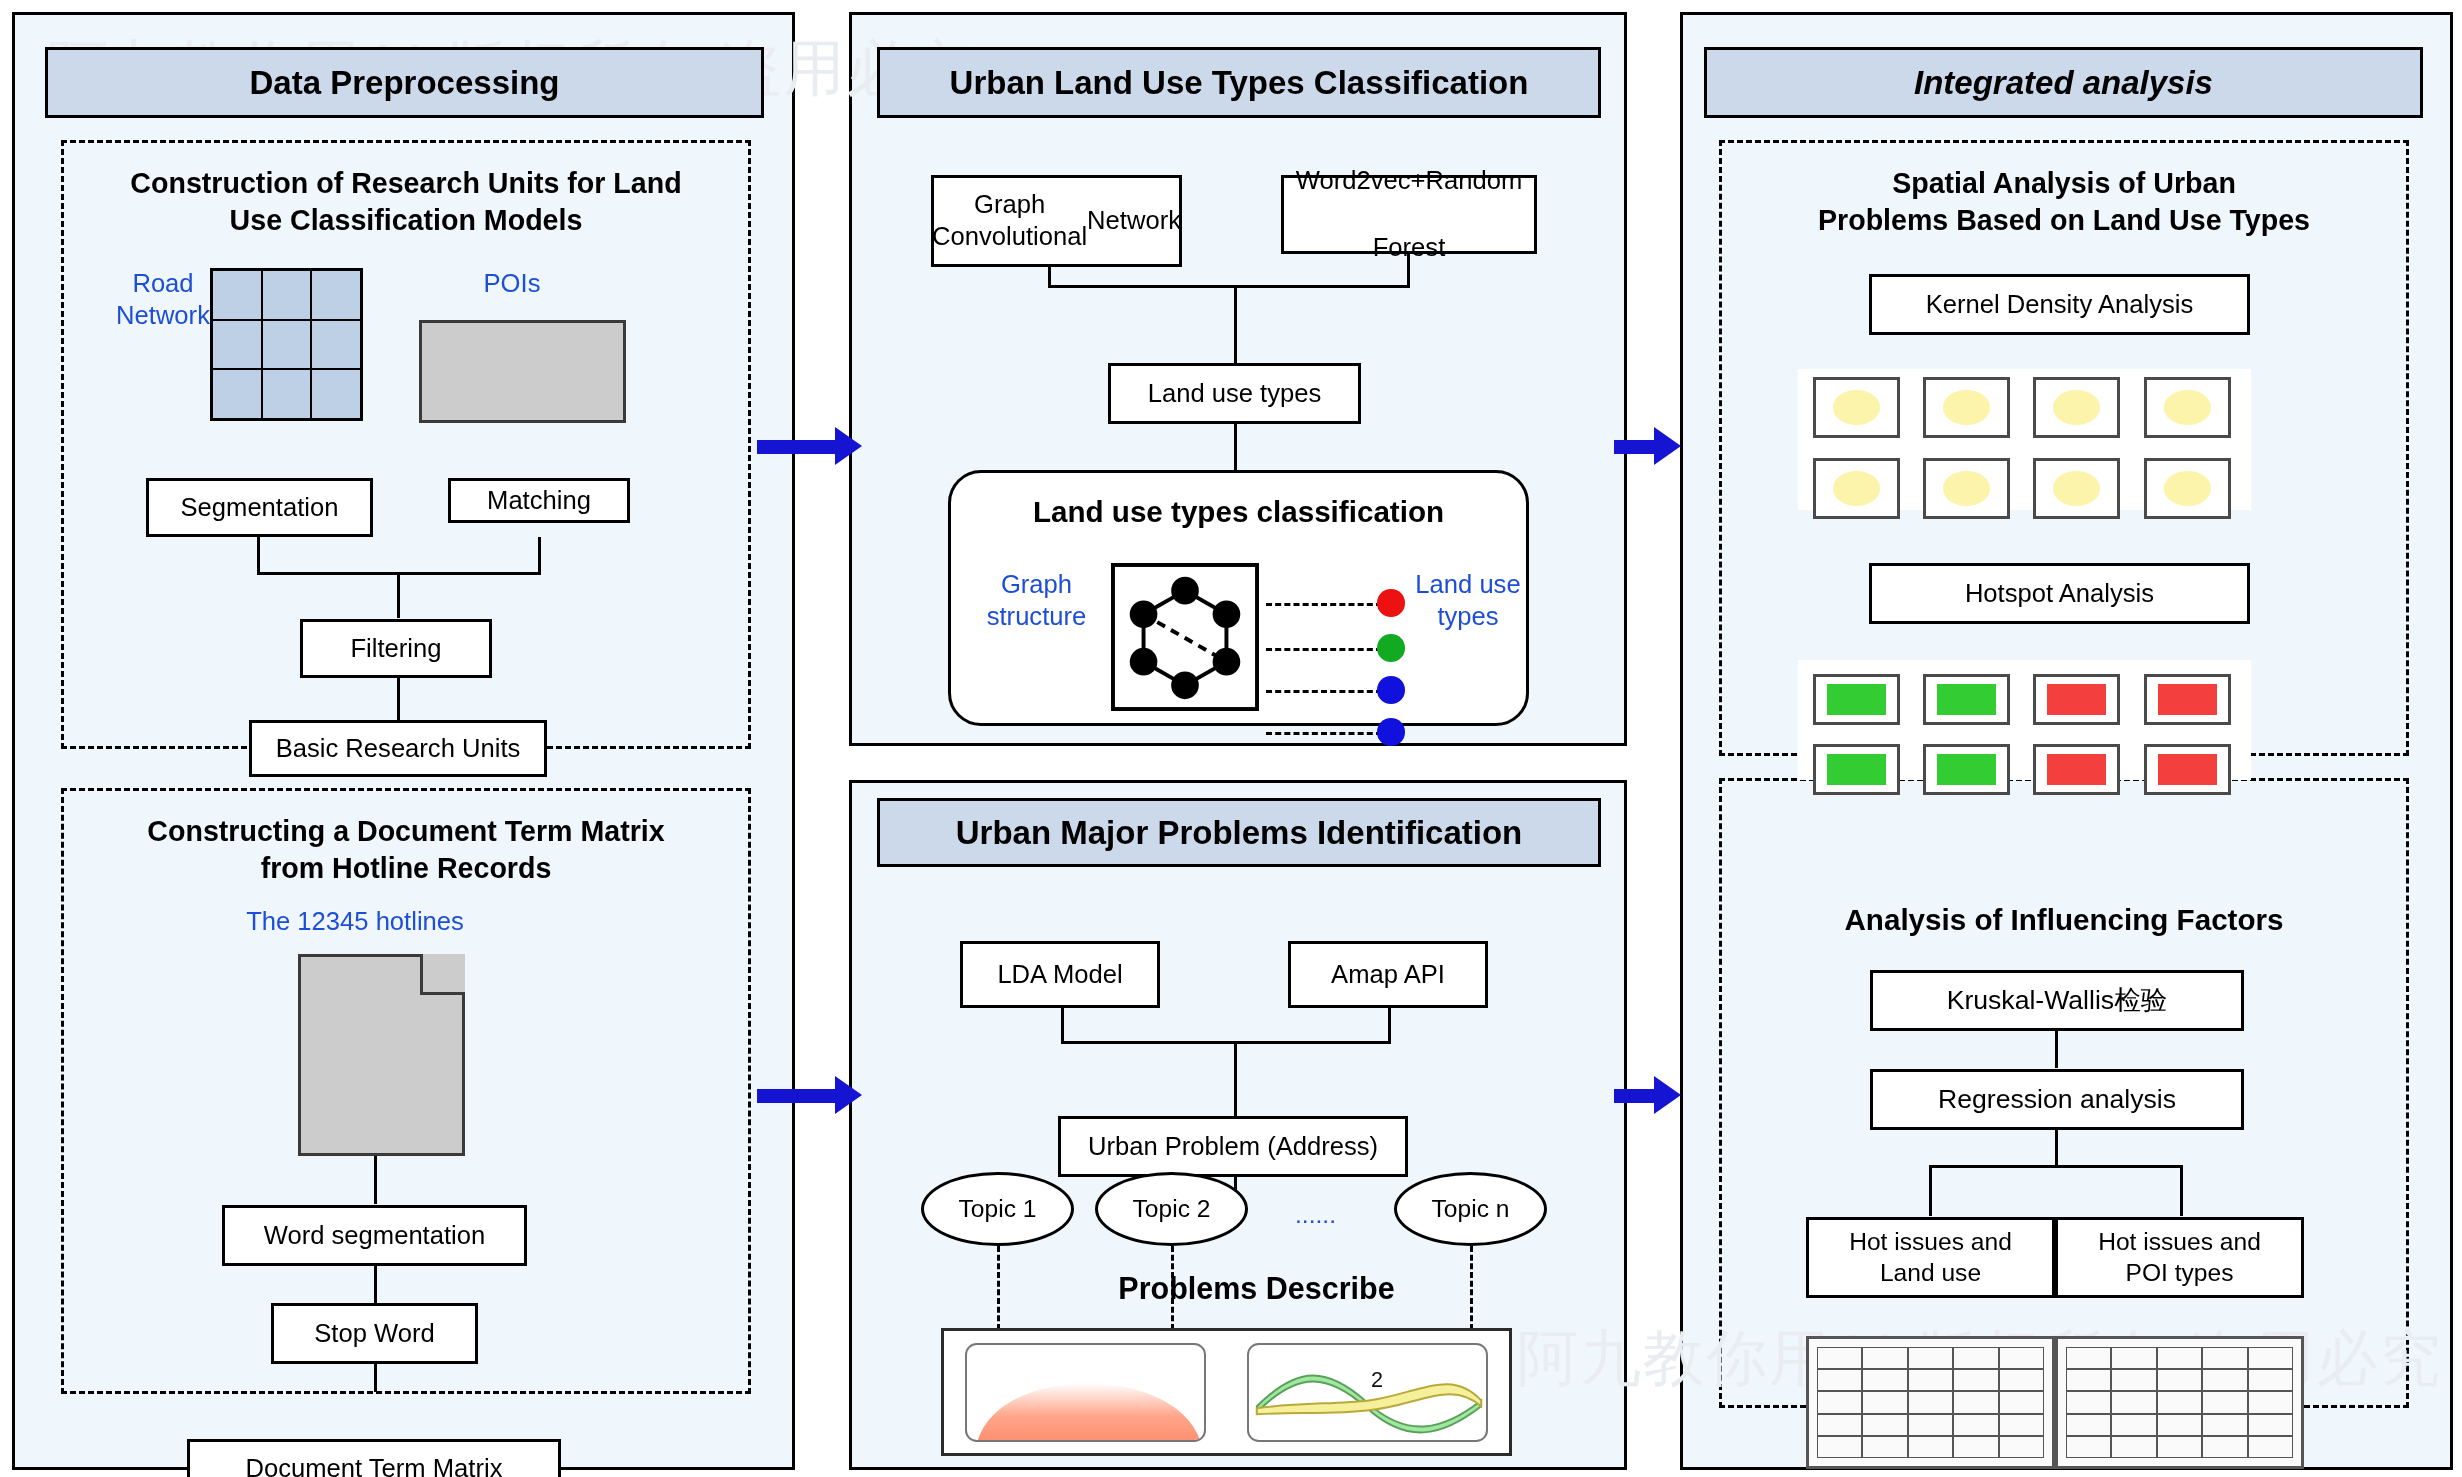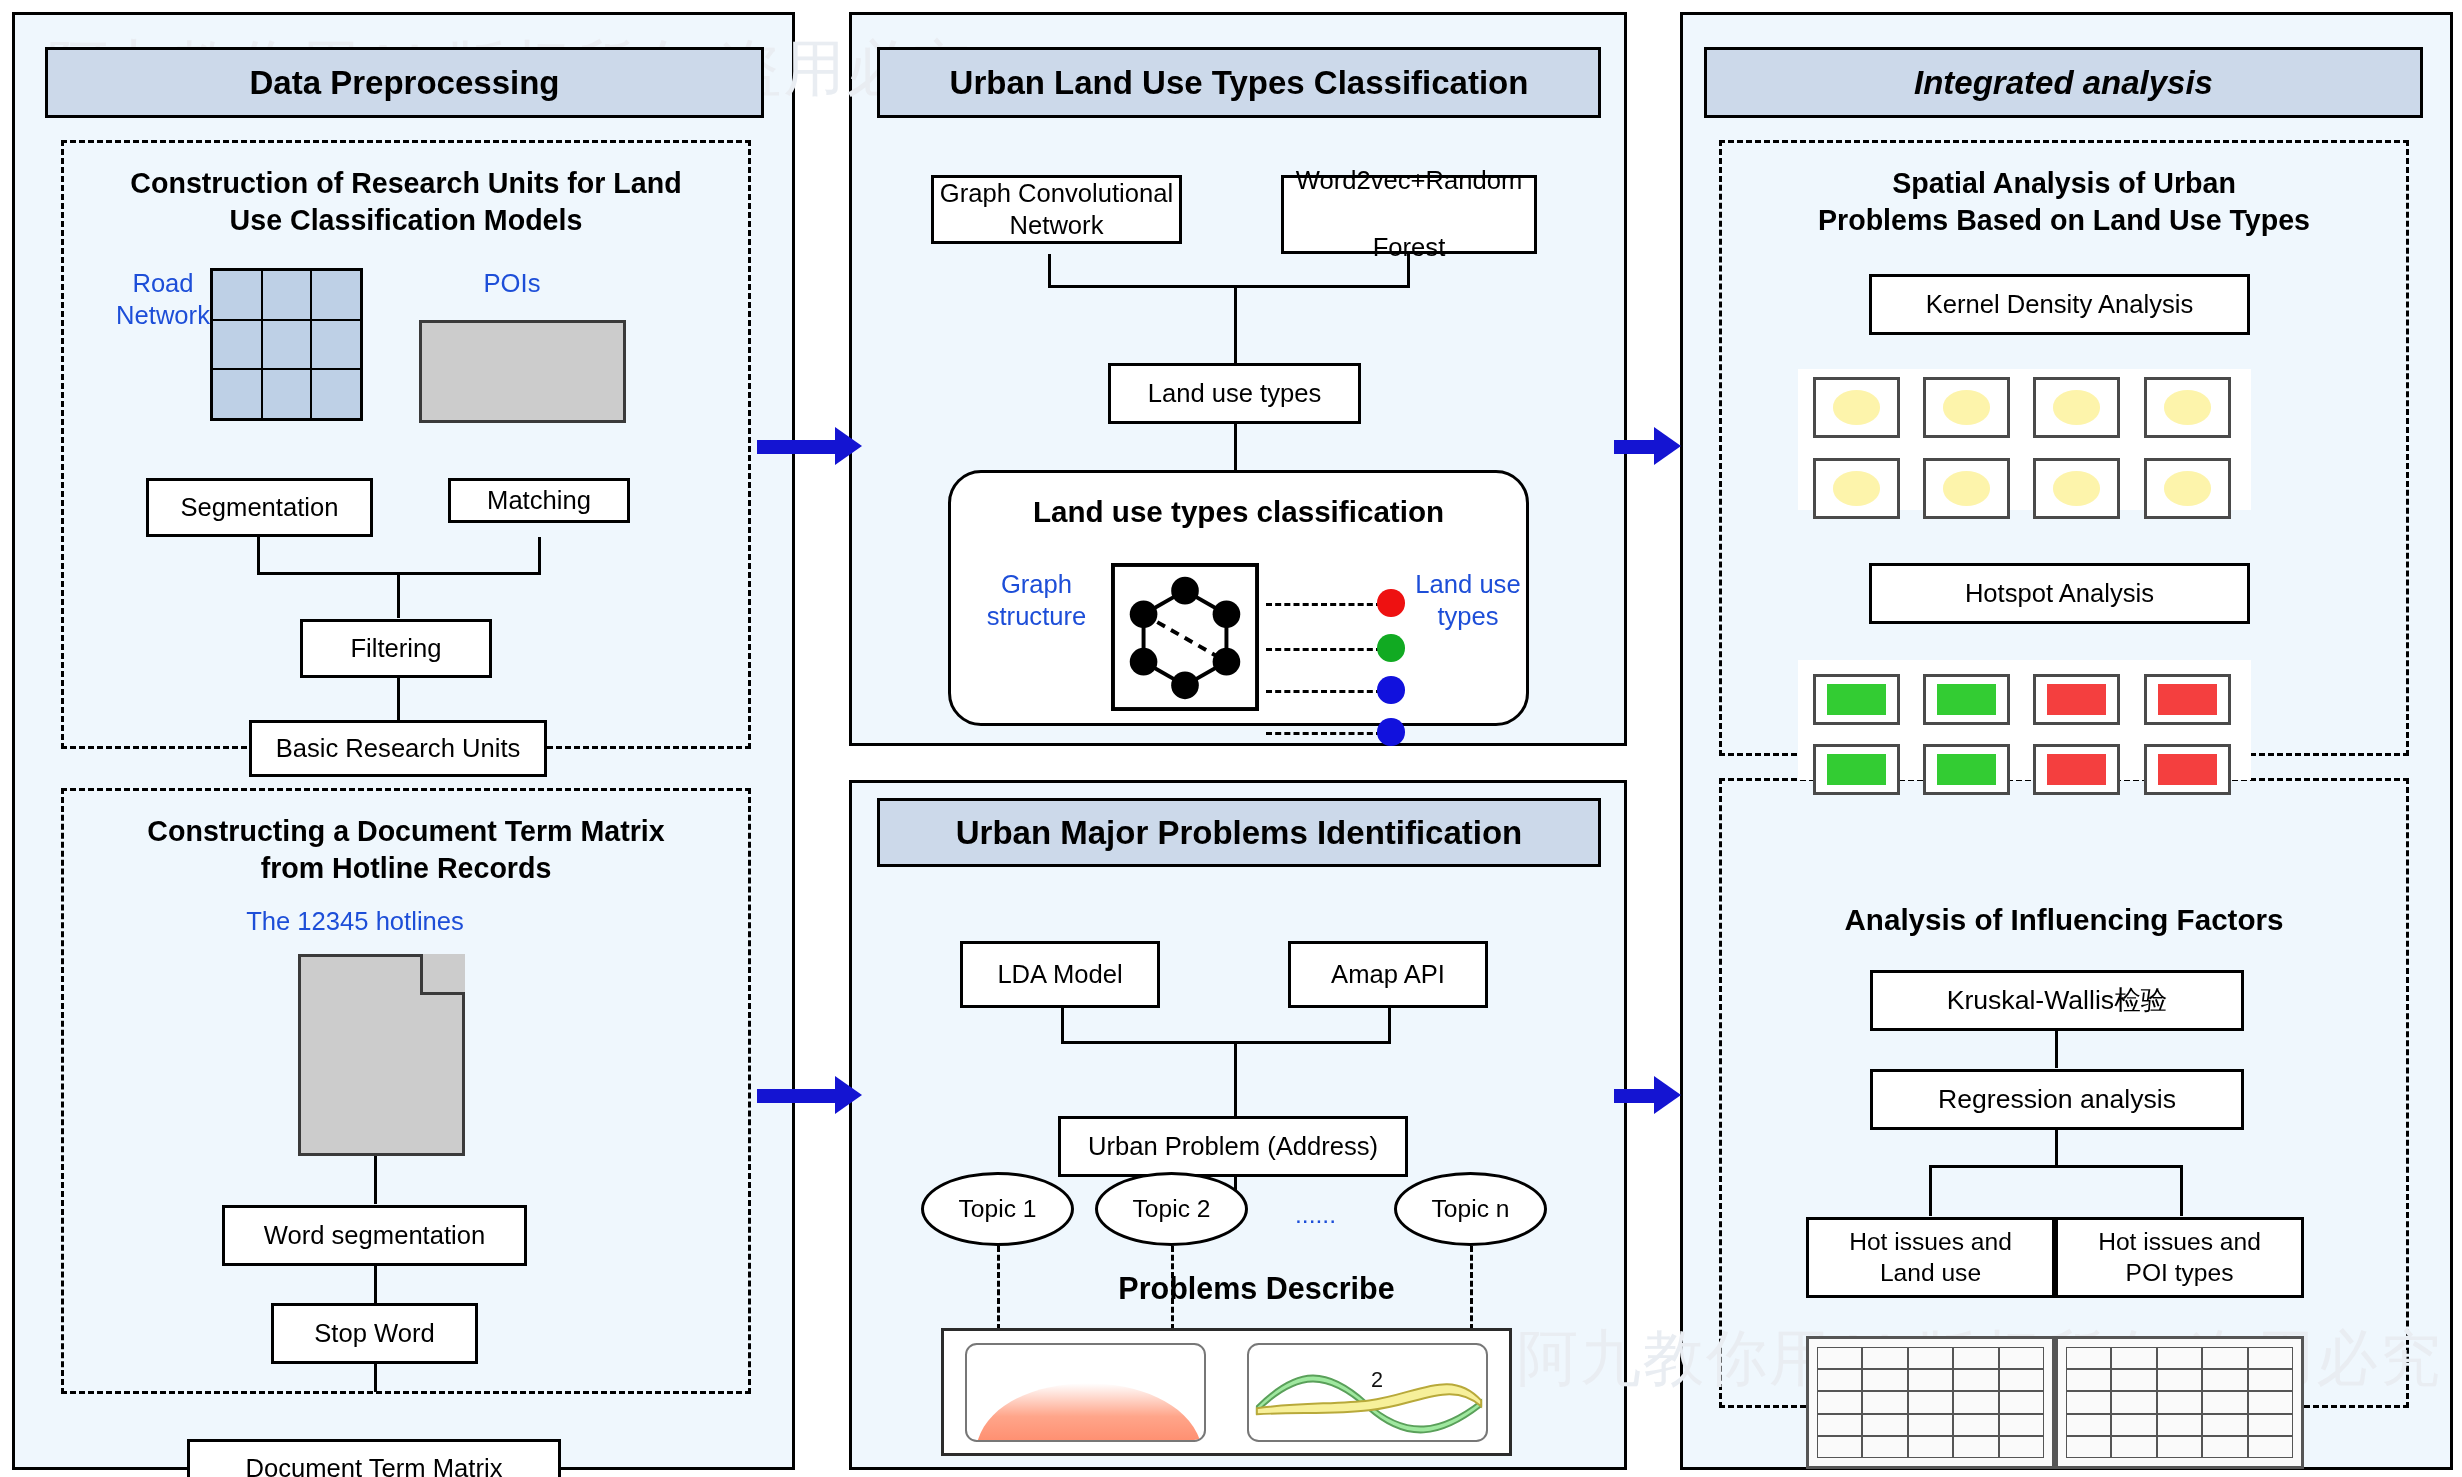--- a/index.html
+++ b/index.html
@@ -128,21 +128,21 @@
   <div class="ln lnv" style="left:374px;top:1155px;height:49px;"></div>
   <div class="nb" style="left:222px;top:1205px;width:305px;height:61px;font-size:25.6px;">Word segmentation</div>
   <div class="ln lnv" style="left:374px;top:1266px;height:37px;"></div>
   <div class="nb" style="left:271px;top:1303px;width:207px;height:61px;font-size:25.6px;">Stop Word</div>
   <div class="ln lnv" style="left:374px;top:1364px;height:27.6px;"></div>
   <div class="nb" style="left:187px;top:1392px;width:374px;height:59px;font-size:25.6px;margin-top:47px;">Document Term Matrix</div>
 
   <div class="panel" style="left:849px;top:11.8px;width:778px;height:734px;"></div>
   <div class="panel-title" style="left:877px;top:47px;width:724px;height:71px;font-size:33px;">Urban Land Use Types Classification</div>
 
-  <div class="nb" style="left:931px;top:175px;width:251px;height:69px;font-size:25.6px;flex-direction:column;">
+  <div class="nb" style="left:931px;top:175px;width:251px;height:92px;font-size:25.6px;flex-direction:row;">
     <div>Graph Convolutional</div>
     <div>Network</div>
   </div>
   <div class="nb" style="left:1281px;top:175px;width:256px;height:79px;font-size:25.6px;flex-direction:column;gap:35px;">
     <div>Word2vec+Random</div>
     <div>Forest</div>
   </div>
   <div class="ln lnv" style="left:1048px;top:254px;height:32.5px;"></div>
   <div class="ln lnv" style="left:1407px;top:254px;height:32.5px;"></div>
   <div class="ln lnh" style="left:1048px;top:285px;width:362px;"></div>

